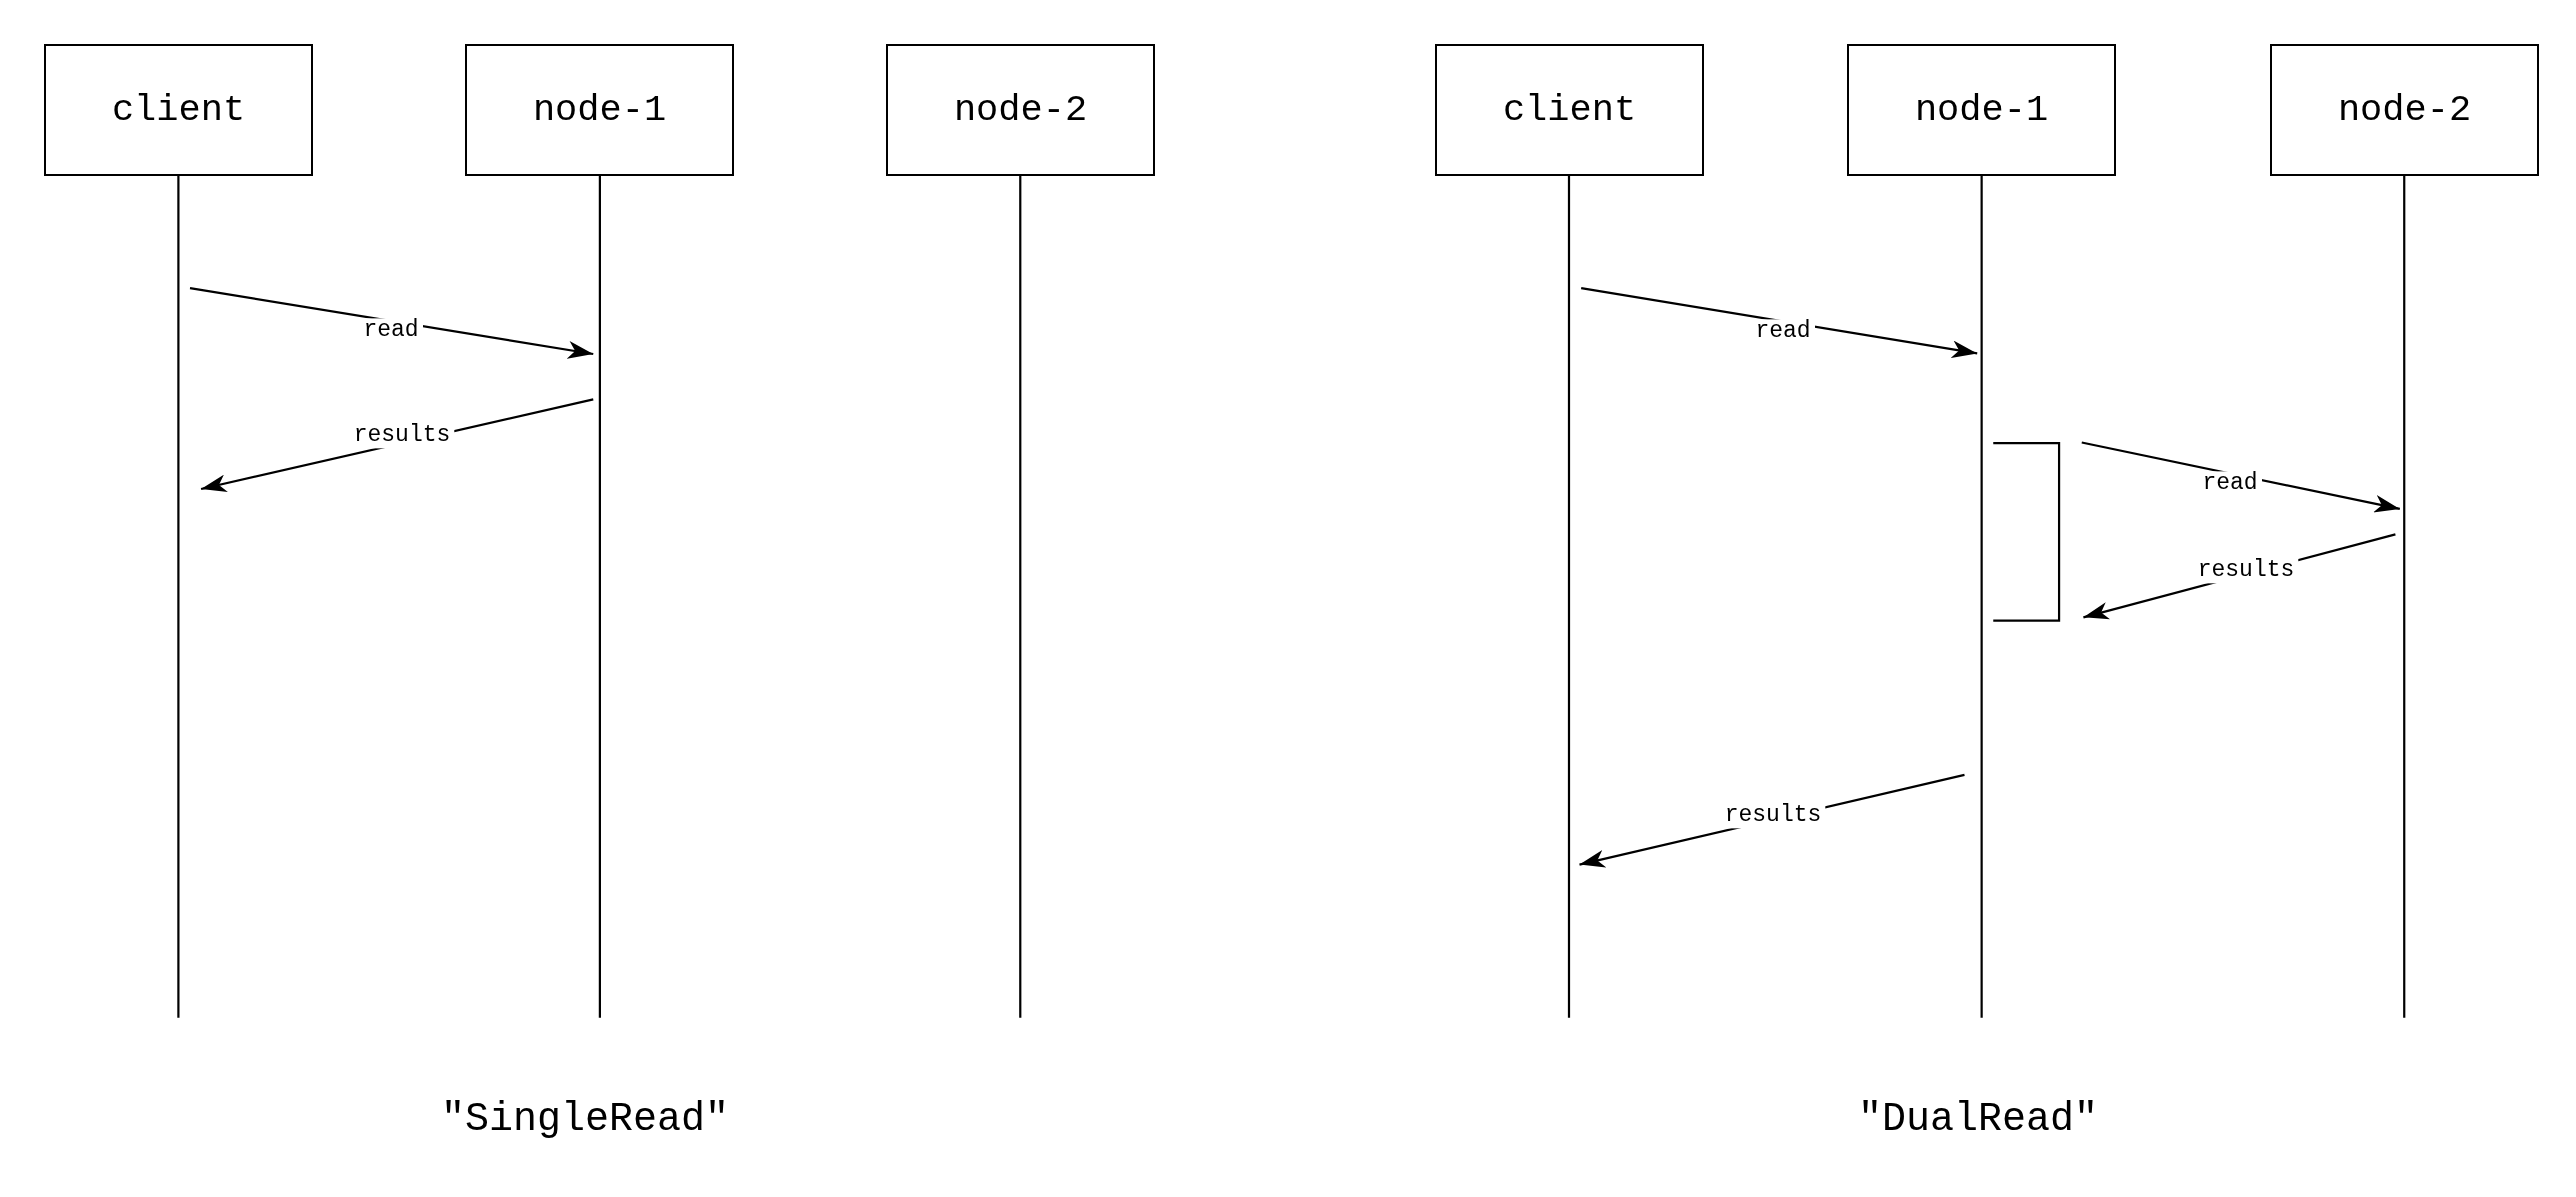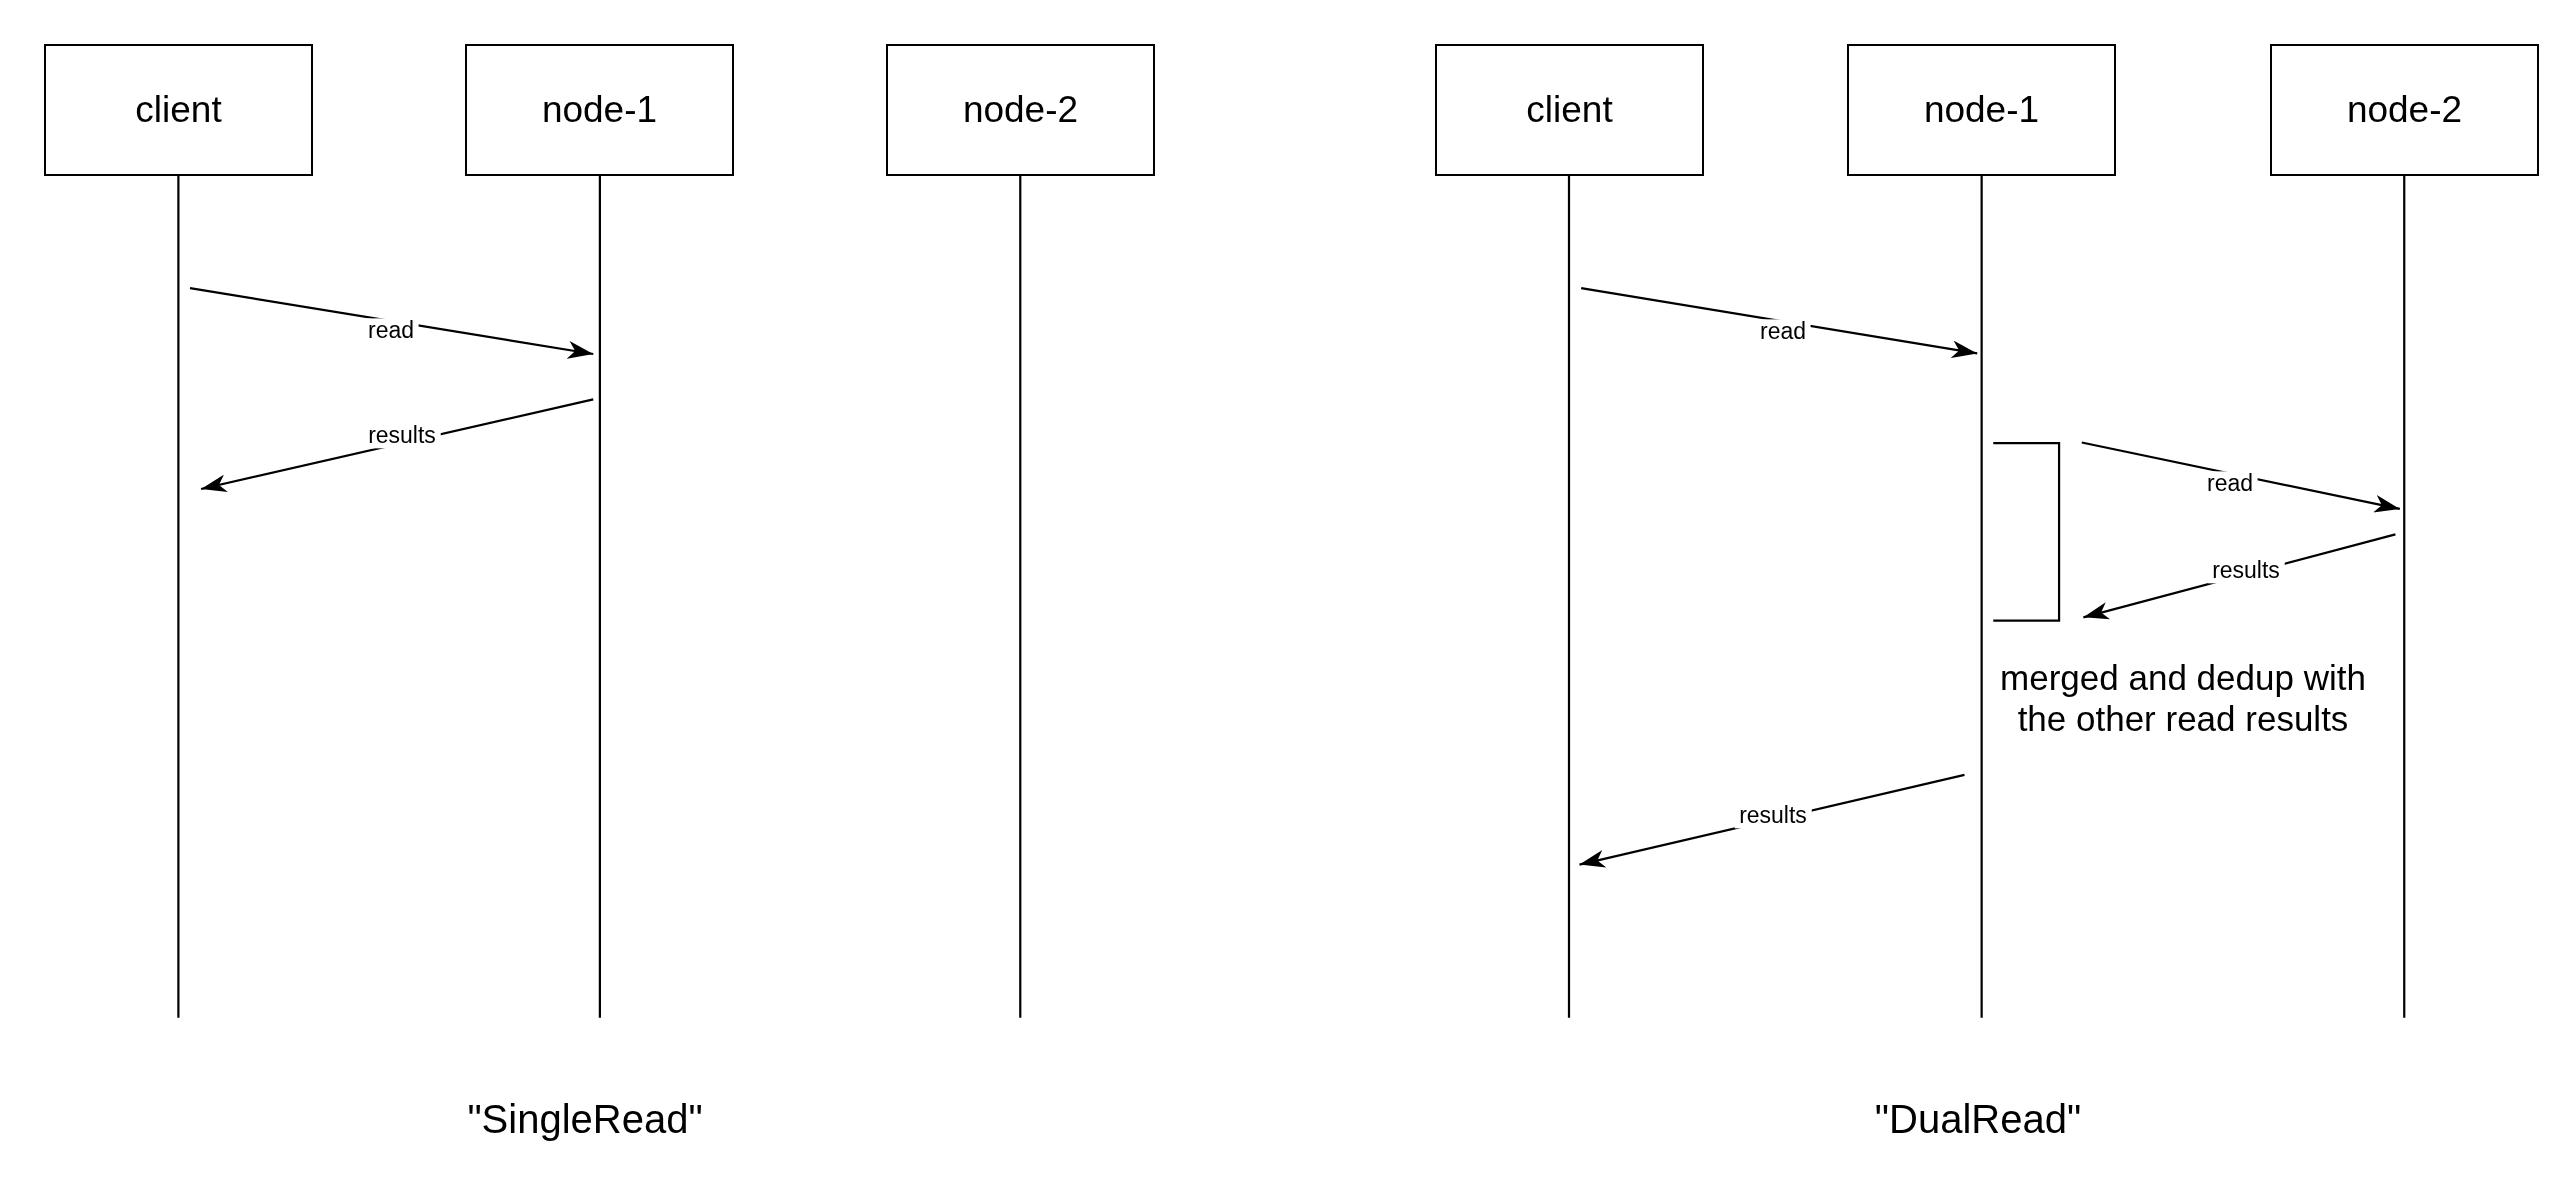--- a/index.html
+++ b/index.html
@@ -1,21 +1,21 @@
 <!DOCTYPE html>
 <html style="font-size:8.9px"><head>
 <meta charset="utf-8">
 <style>
   html, body { margin: 0; padding: 0; background: #ffffff; }
   .canvas {
     position: relative;
     width: 2576px;
     height: 1197px;
     background: #ffffff;
-    font-family: Liberation Sans, sans-serif;
+    font-family: Liberation Mono, monospace;
     color: #000000;
     overflow: hidden;
   }
   .lines-layer {
     position: absolute;
     left: 0; top: 0;
     width: 2576px; height: 1197px;
   }
   .pbox {
     position: absolute;
@@ -99,20 +99,18 @@
   <div class="pbox" style="left:2270px">node-2</div>
 
   <div class="mlabel" style="left:391px;top:331px">read</div>
   <div class="mlabel" style="left:402px;top:436px">results</div>
 
   <div class="mlabel" style="left:1783px;top:332px">read</div>
   <div class="mlabel" style="left:2230px;top:484px">read</div>
   <div class="mlabel" style="left:2246px;top:571px">results</div>
   <div class="mlabel" style="left:1773px;top:816px">results</div>
 
-  <div class="note">merged and dedup with
-the other read results</div>
 
   <div class="caption caption-single">"SingleRead"</div>
   <div class="caption caption-dual">"DualRead"</div>
 
 </div>
 
 
 </body></html>

